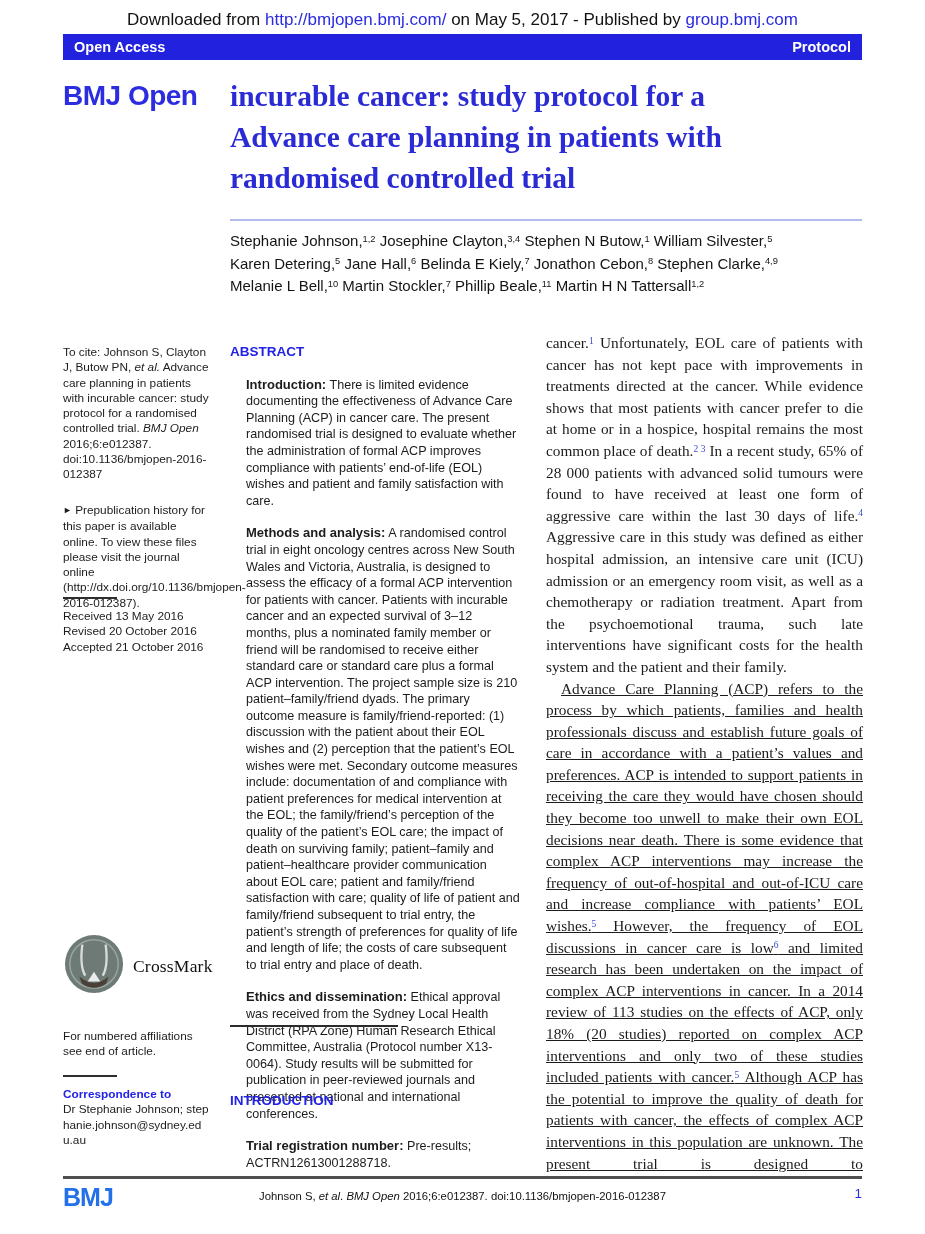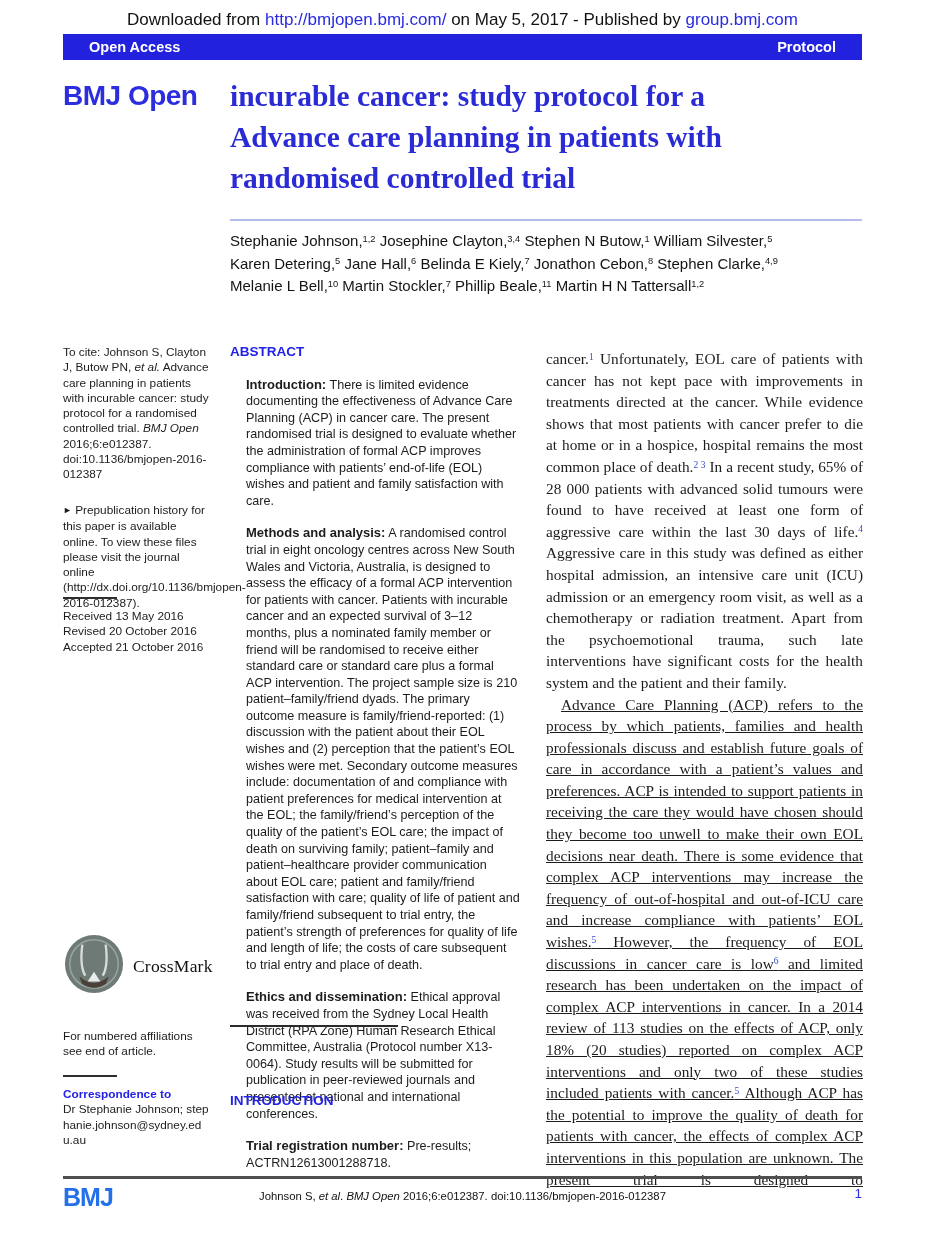--- a/index.html
+++ b/index.html
@@ -7,21 +7,21 @@
         font-family:"Liberation Sans",sans-serif;color:#1a1a1a;}
   .b{font-weight:normal}
   .i{font-style:italic}
   .c{color:#2b2be0}
   .sup{font-size:0.62em;position:relative;top:-0.45em;line-height:0;}
 
   .topnote{position:absolute;top:10px;left:0;width:100%;text-align:center;font-size:17px;color:#121212;}
 
   .banner{position:absolute;left:63px;top:34px;width:799px;height:26px;background:#2222de;
           color:#fff;display:flex;justify-content:space-between;align-items:center;
-          padding:0 26px;box-sizing:border-box;font-weight:bold;font-size:14.5px;}
+          padding:0 11px;box-sizing:border-box;font-weight:bold;font-size:14.5px;}
 
   .masthead{position:absolute;left:63px;top:76px;width:799px;display:flex;}
   .logo{flex:0 0 167px;font-size:28px;font-weight:bold;color:#2d2de0;letter-spacing:-0.5px;padding-top:4px;}
   .title{font-family:"Liberation Serif",serif;font-weight:bold;color:#2b2bd5;
          font-size:29.5px;line-height:41px;}
 
   .rule-authors{position:absolute;left:230px;top:219px;width:632px;height:2px;background:#b4bdee;}
   .authors{position:absolute;left:230px;top:230px;width:640px;font-size:15px;line-height:22.5px;color:#141414;}
 
   .sidebar{position:absolute;left:63px;top:345px;width:147px;font-size:11.8px;line-height:15.3px;color:#1c1c1c;}
@@ -36,21 +36,21 @@
   .abs-col{position:absolute;left:230px;top:344px;width:306px;font-size:12.6px;line-height:16.6px;color:#1c1c1c;}
   .sec-head{color:#2222e8;font-weight:bold;font-size:13.5px;margin:0 0 3px 0;}
   .abs-col p{margin:16px;}
   .abs-label{font-weight:bold;font-size:13px;}
   .abs-rule{position:absolute;left:0;top:681px;width:168px;height:1.5px;background:#2b2b2b;}
   .intro{position:absolute;left:0;top:749px;width:306px;}
   .serif-body{font-family:"Liberation Serif",serif;font-size:15.3px;line-height:21.6px;
               text-align:justify;color:#1b1b1b;}
   .cont{text-align-last:justify;}
 
-  .main-col{position:absolute;left:546px;top:348px;width:317px;}
+  .main-col{position:absolute;left:546px;top:332px;width:317px;}
   .main-col p{margin:0;}
   .main-col .ind{text-indent:15px;text-decoration:underline;}
   .main-col .sup{color:#3a4ad0;}
 
   .footer-rule{position:absolute;left:63px;top:1176px;width:799px;height:3px;background:#4f4f4f;}
   .footer-logo{position:absolute;left:63px;top:1183px;font-size:25px;font-weight:bold;
                color:#2470e8;letter-spacing:-1px;}
   .footer-cite{position:absolute;left:0;top:1190px;width:100%;text-align:center;font-size:11.3px;color:#111;}
   .footer-page{position:absolute;right:63px;top:1186px;font-size:13.5px;color:#2b2be0;}
 </style>

